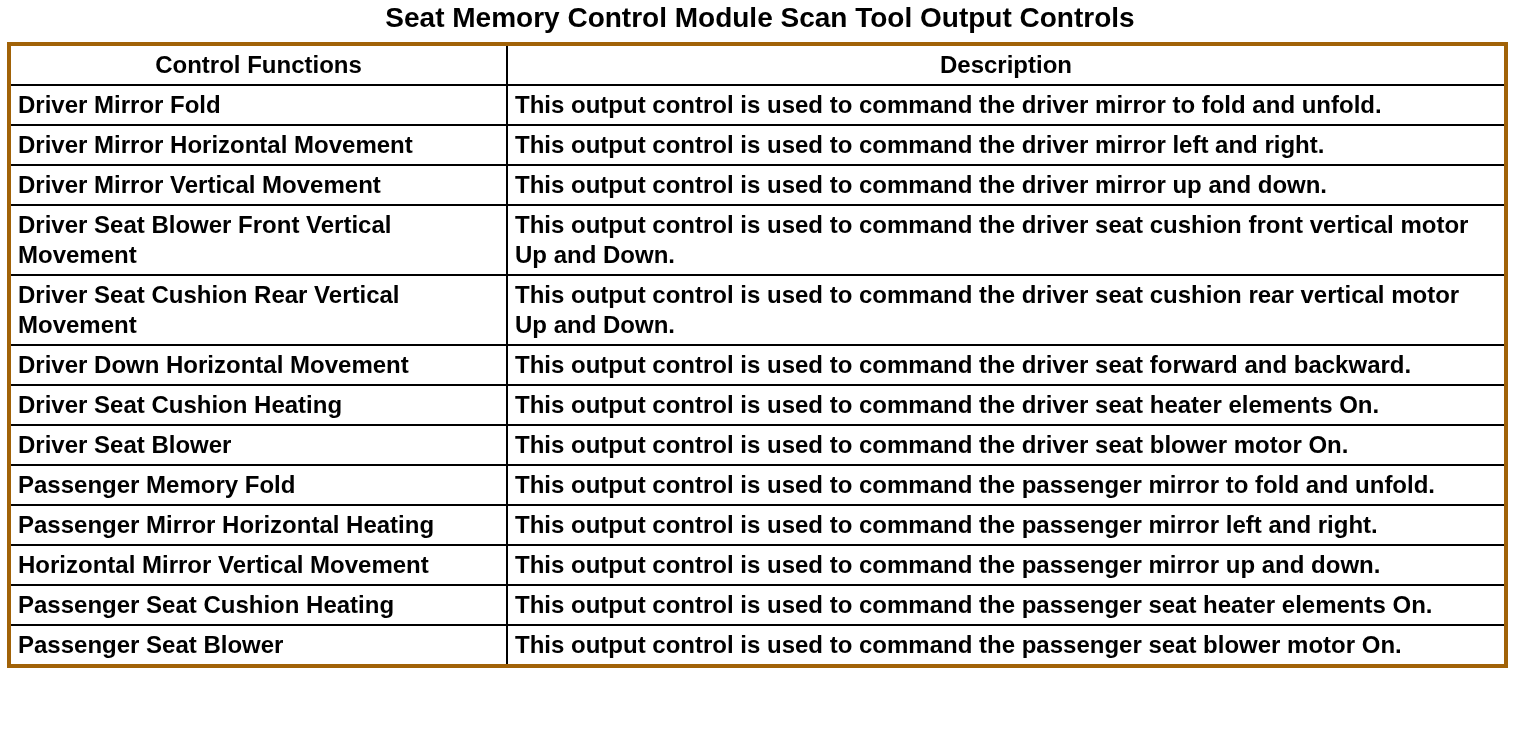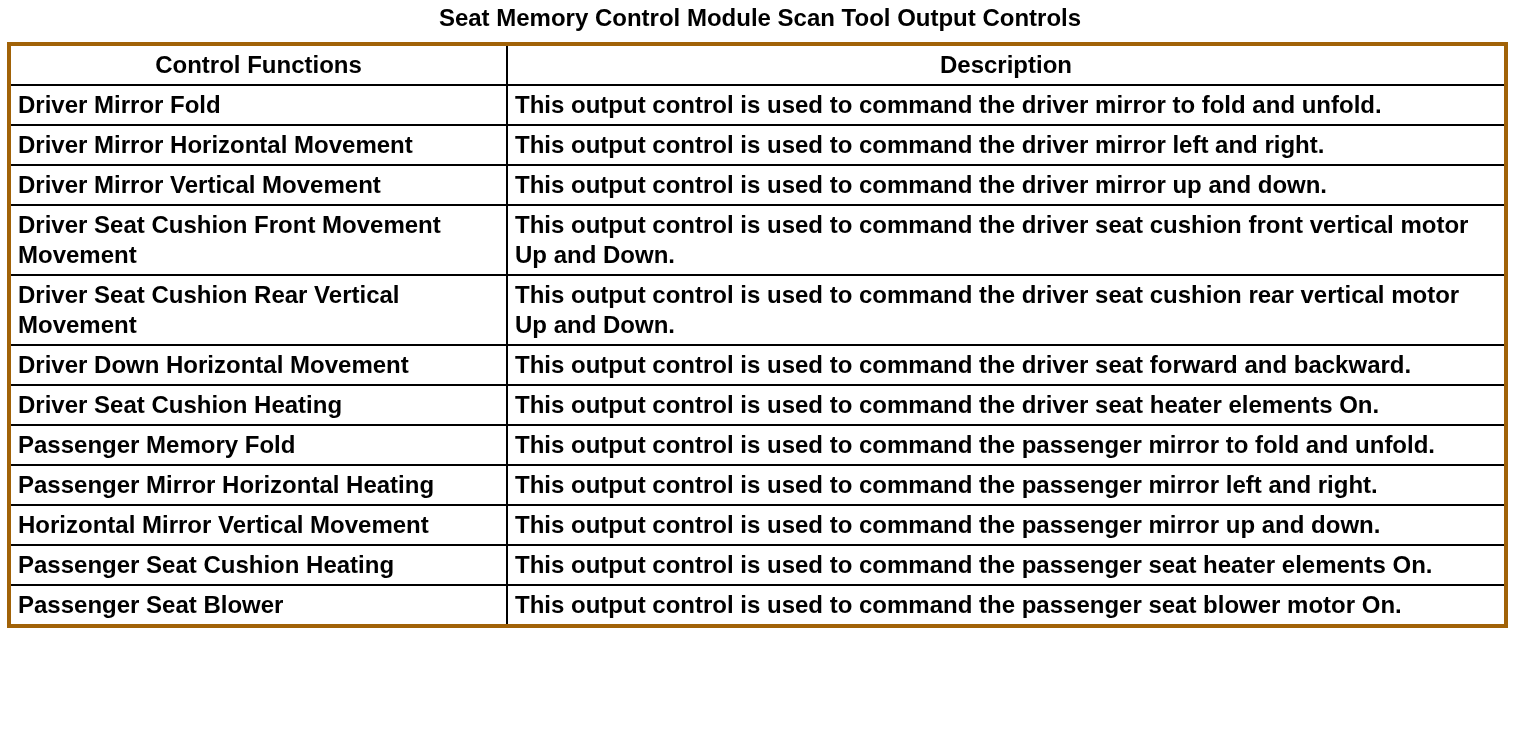--- a/index.html
+++ b/index.html
@@ -6,21 +6,21 @@
   body {
     width: 1520px;
     height: 748px;
     background: #ffffff;
     color: #000000;
     font-family: "Liberation Sans", sans-serif;
     overflow: hidden;
   }
   .page-title {
     font-weight: bold;
-    font-size: 24px;
+    font-size: 28px;
     line-height: 28px;
     text-align: center;
     margin: 4px 0 0 0;
   }
   table.controls-table {
     border-collapse: collapse;
     table-layout: fixed;
     width: 1501px;
     margin: 10px 0 0 7px;
     border: 4px solid #a16207;
@@ -62,34 +62,38 @@
         </tr>
         <tr>
           <td class="col-fn">Driver Mirror Horizontal Movement</td>
           <td class="col-desc">This output control is used to command the driver mirror left and right.</td>
         </tr>
         <tr>
           <td class="col-fn">Driver Mirror Vertical Movement</td>
           <td class="col-desc">This output control is used to command the driver mirror up and down.</td>
         </tr>
         <tr>
-          <td class="col-fn">Driver Seat Cushion Front Movement Movement</td>
+          <td class="col-fn">Driver Seat Blower Front Vertical Movement</td>
           <td class="col-desc">This output control is used to command the driver seat cushion front vertical motor Up and Down.</td>
         </tr>
         <tr>
           <td class="col-fn">Driver Seat Cushion Rear Vertical Movement</td>
           <td class="col-desc">This output control is used to command the driver seat cushion rear vertical motor Up and Down.</td>
         </tr>
         <tr>
           <td class="col-fn">Driver Down Horizontal Movement</td>
           <td class="col-desc">This output control is used to command the driver seat forward and backward.</td>
         </tr>
         <tr>
           <td class="col-fn">Driver Seat Cushion Heating</td>
           <td class="col-desc">This output control is used to command the driver seat heater elements On.</td>
+        </tr>
+        <tr>
+          <td class="col-fn">Driver Seat Blower</td>
+          <td class="col-desc">This output control is used to command the driver seat blower motor On.</td>
         </tr>
         <tr>
           <td class="col-fn">Passenger Memory Fold</td>
           <td class="col-desc">This output control is used to command the passenger mirror to fold and unfold.</td>
         </tr>
         <tr>
           <td class="col-fn">Passenger Mirror Horizontal Heating</td>
           <td class="col-desc">This output control is used to command the passenger mirror left and right.</td>
         </tr>
         <tr>

